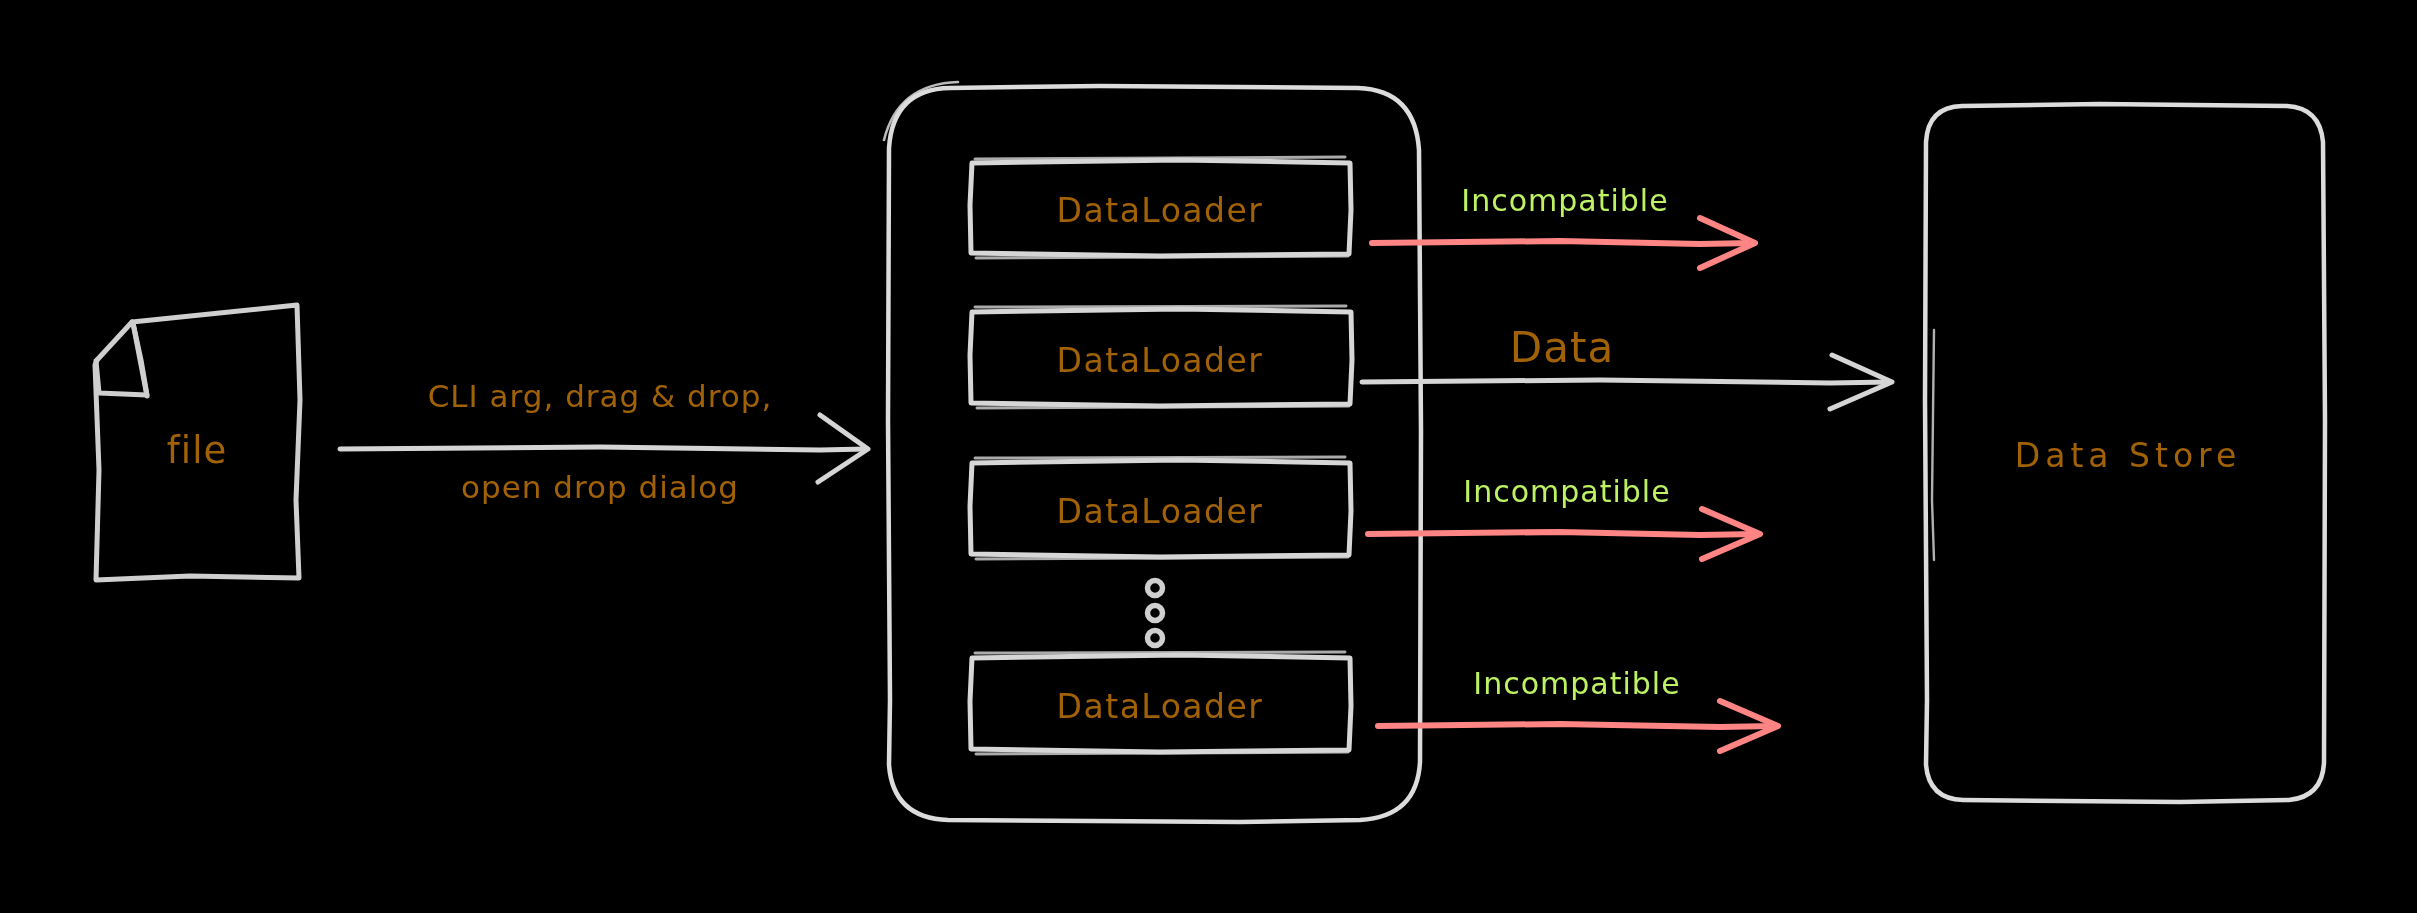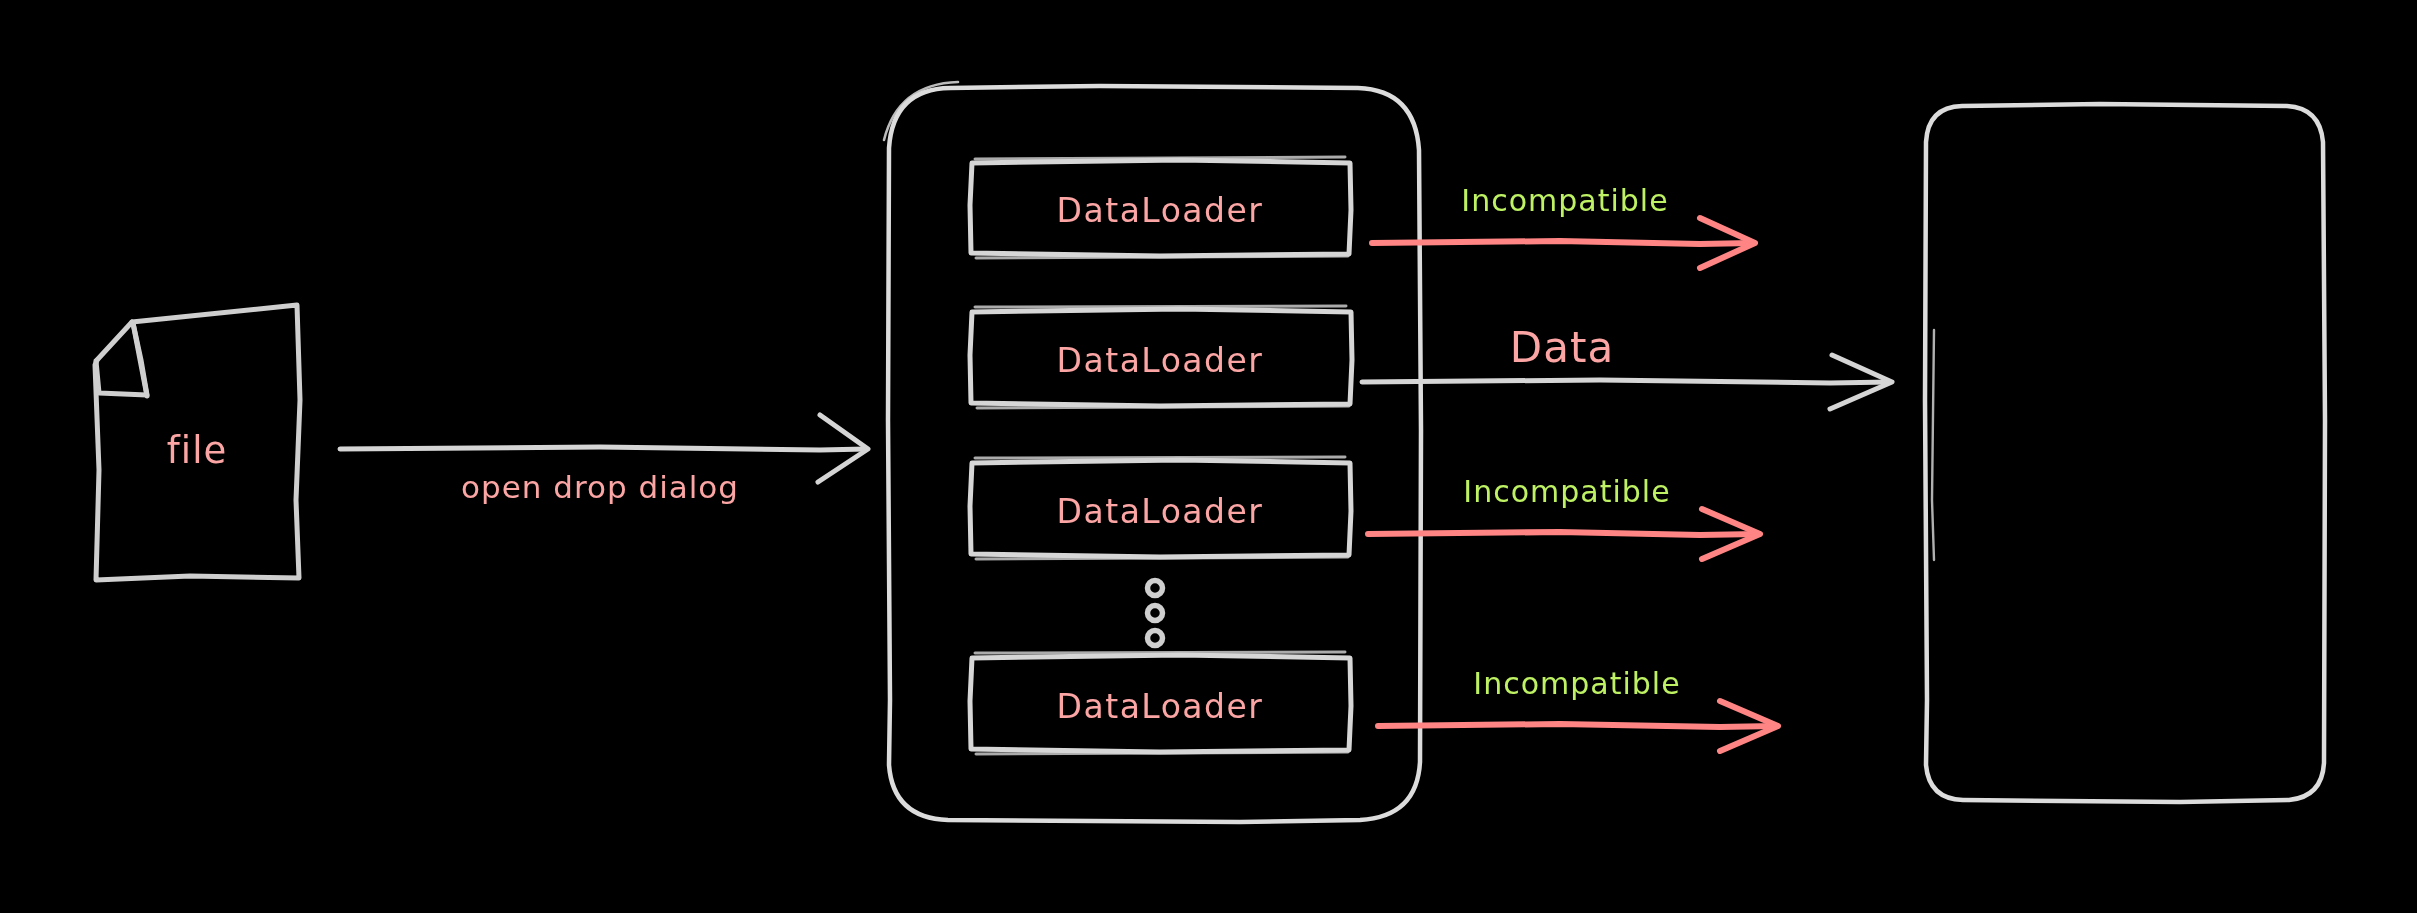--- a/index.html
+++ b/index.html
@@ -21,21 +21,21 @@
   #stage svg.layer {
     position: absolute;
     left: 0;
     top: 0;
     width: 2417px;
     height: 913px;
   }
   .hand-text {
     position: absolute;
     font-family: "DejaVu Sans", sans-serif;
-    color: #fca5a5;
+    color: #a16207;
     white-space: nowrap;
     letter-spacing: 1px;
     font-weight: 400;
     user-select: none;
   }
   .t-file        { font-size: 37px; }
   .t-edge        { font-size: 31px; }
   .t-loader      { font-size: 33px; letter-spacing: 1.5px; }
   .t-incompat    { font-size: 30px; color: #bef264; letter-spacing: 1px; }
   .t-data        { font-size: 42px; }
@@ -120,26 +120,28 @@
     <g fill="none" stroke="#dcdcdc" stroke-width="4.5" stroke-linecap="round" stroke-linejoin="round">
       <path d="M1962 106 Q1928 107 1926 142 L1925 400 L1927 700 L1926 765
                Q1929 799 1963 800 L2180 802 L2289 800 Q2322 797 2324 763
                L2325 420 L2323 142 Q2320 108 2287 106 L2100 104 Z"></path>
       <path d="M1934 330 L1932 500 L1934 560" stroke-width="2.4" opacity="0.8"></path>
     </g>
   </svg>
 
   <div class="hand-text t-file center-x" style="left:197px; top:429px;">file</div>
 
+  <div class="hand-text t-edge center-x" style="left:600px; top:378px;">CLI arg, drag &amp; drop,</div>
   <div class="hand-text t-edge center-x" style="left:600px; top:469px;">open drop dialog</div>
 
   <div class="hand-text t-loader center-x" style="left:1160px; top:191px;">DataLoader</div>
   <div class="hand-text t-loader center-x" style="left:1160px; top:341px;">DataLoader</div>
   <div class="hand-text t-loader center-x" style="left:1160px; top:492px;">DataLoader</div>
   <div class="hand-text t-loader center-x" style="left:1160px; top:687px;">DataLoader</div>
 
   <div class="hand-text t-incompat center-x" style="left:1565px; top:183px;">Incompatible</div>
   <div class="hand-text t-data center-x" style="left:1562px; top:323px;">Data</div>
   <div class="hand-text t-incompat center-x" style="left:1567px; top:474px;">Incompatible</div>
   <div class="hand-text t-incompat center-x" style="left:1577px; top:666px;">Incompatible</div>
 
+  <div class="hand-text t-store center-x" style="left:2128px; top:436px;">Data Store</div>
 
 </div>
 
 </body></html>

